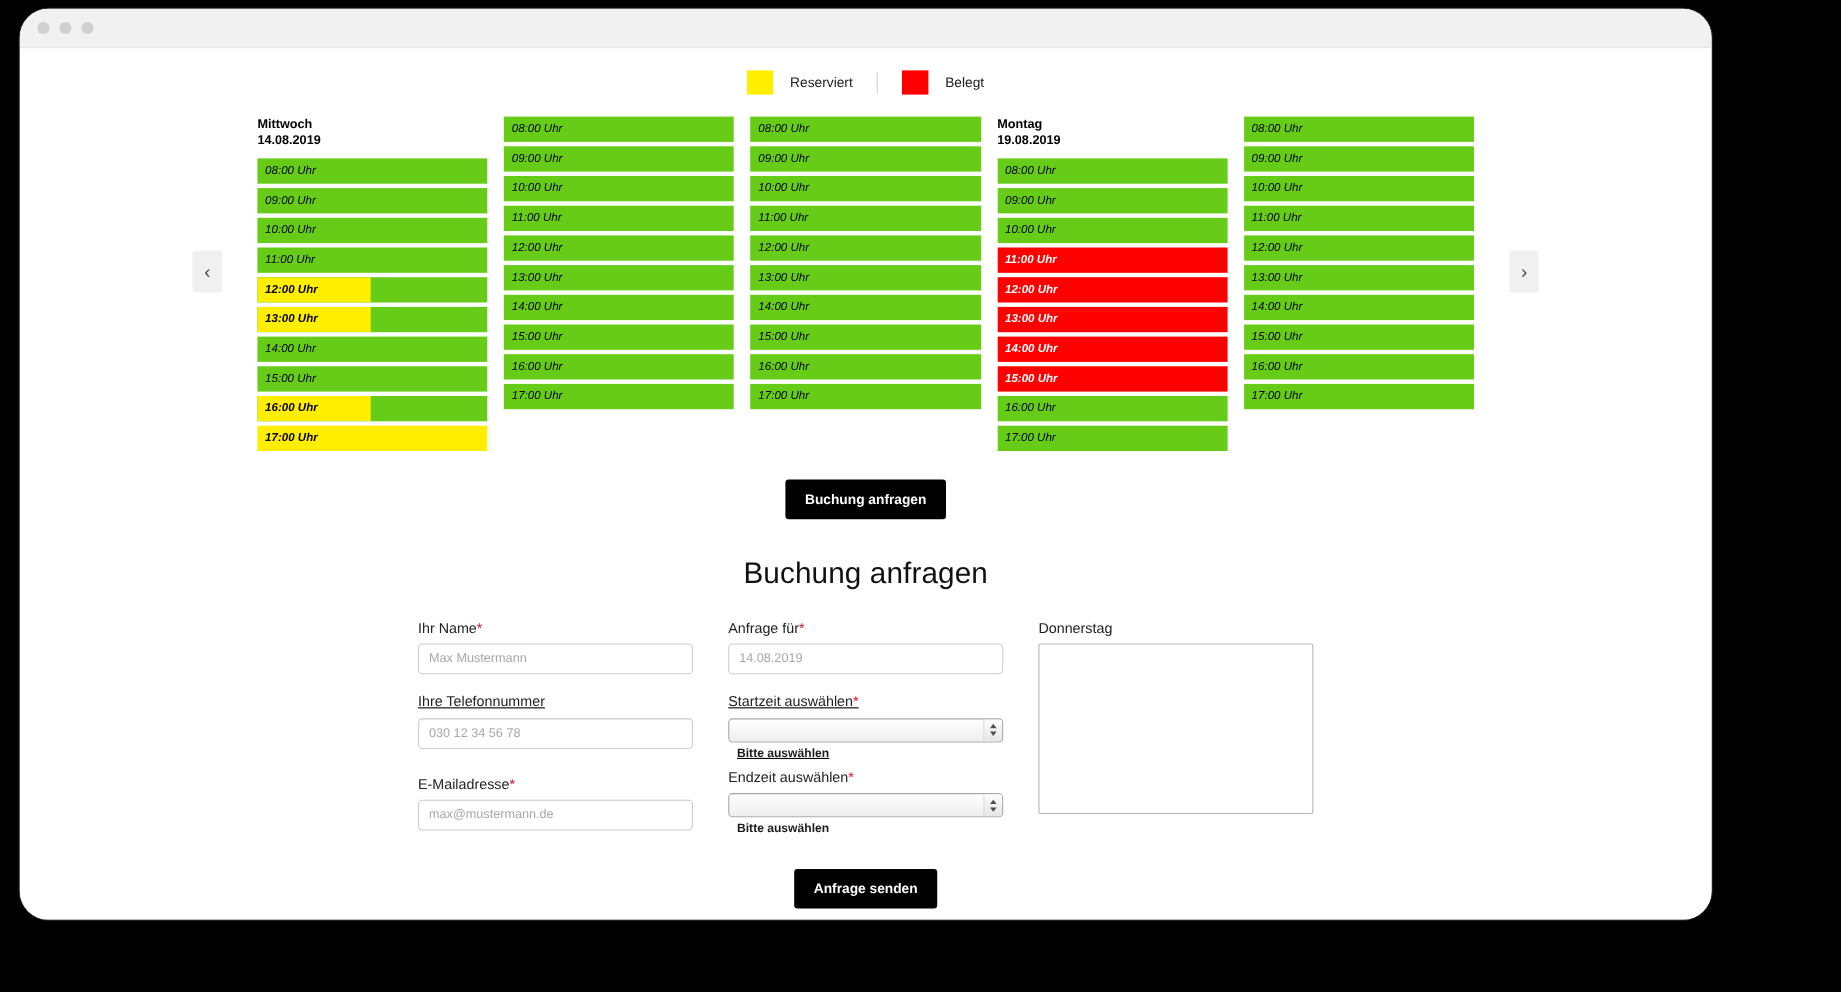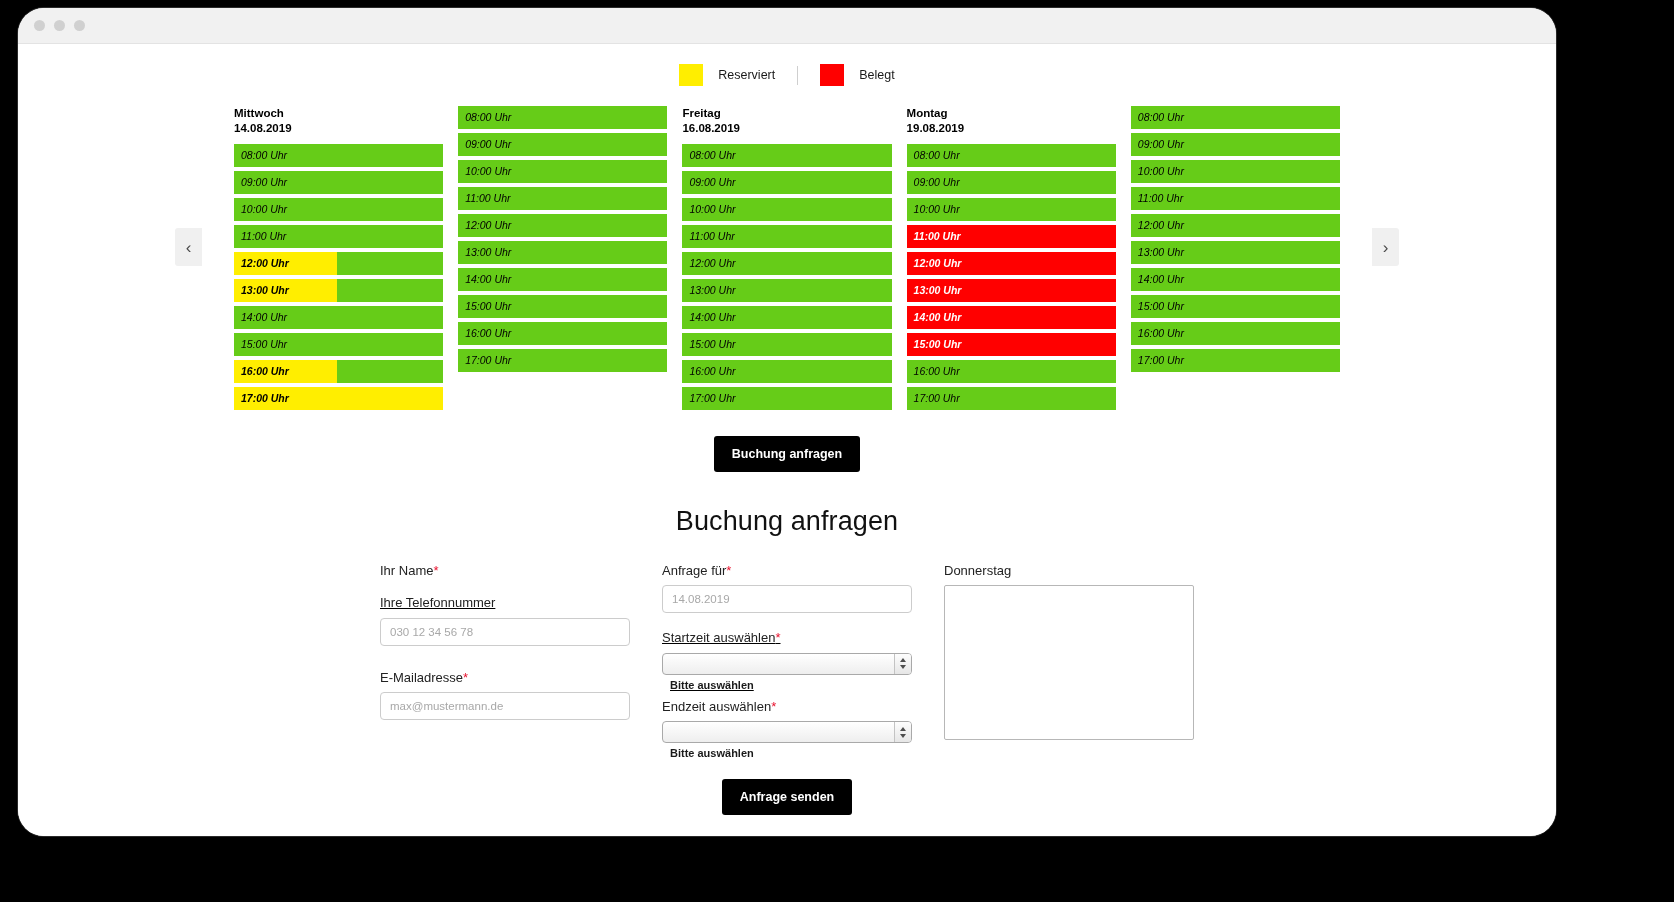--- a/index.html
+++ b/index.html
@@ -346,24 +346,20 @@
                 <span class="slot-label">15:00 Uhr</span>
               </div>
               <div class="slot">
                 <span class="slot-label">16:00 Uhr</span>
               </div>
               <div class="slot">
                 <span class="slot-label">17:00 Uhr</span>
               </div>
             </div>
             <div class="day-col">
-              <div class="day-head">
-                <span class="dname">Freitag</span>
-                <span class="ddate">16.08.2019</span>
-              </div>
               <div class="slot">
                 <span class="slot-label">08:00 Uhr</span>
               </div>
               <div class="slot">
                 <span class="slot-label">09:00 Uhr</span>
               </div>
               <div class="slot">
                 <span class="slot-label">10:00 Uhr</span>
               </div>
               <div class="slot">
@@ -465,20 +461,21 @@
 
       <h2 class="form-title">Buchung anfragen</h2>
 
       <div class="form-grid">
 
         <div>
           <div class="field">
             <label class="field-label">
               <span>Ihr Name</span><span class="req">*</span>
             </label>
+            <input class="text-input" type="text" placeholder="Max Mustermann" style="">
           </div>
           <div class="field field-gap-lg">
             <label class="field-label">
               <span>Ihre Telefonnummer</span><span class="req"></span>
             </label>
             <input class="text-input" type="text" placeholder="030 12 34 56 78" style="">
           </div>
           <div class="field">
             <label class="field-label">
               <span>E-Mailadresse</span><span class="req">*</span>

